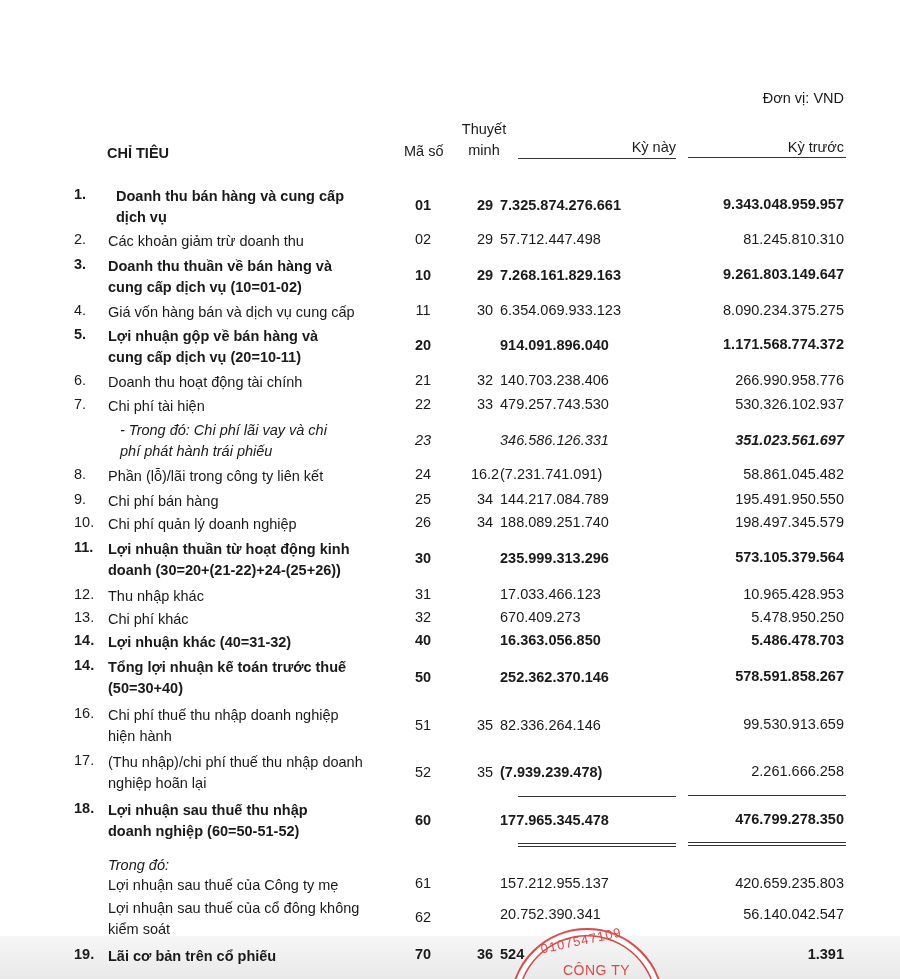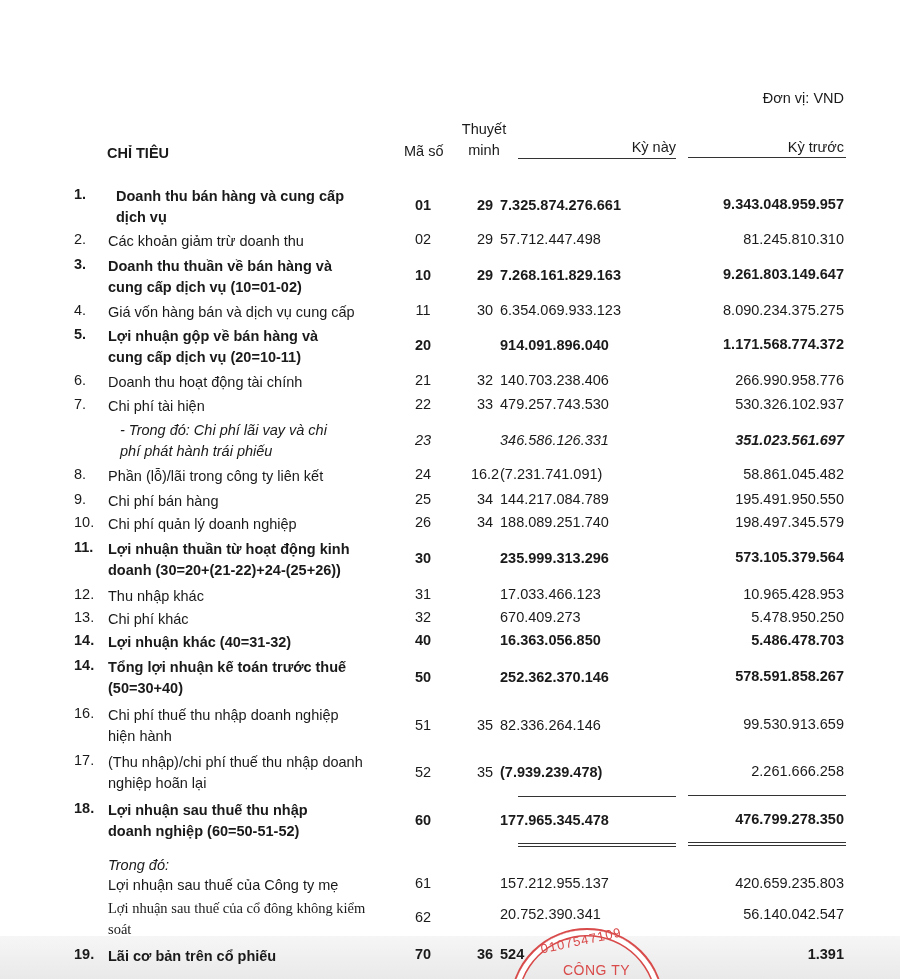--- a/index.html
+++ b/index.html
@@ -258,21 +258,21 @@
     <span class="no"></span>
     <span class="name">Lợi nhuận sau thuế của Công ty mẹ</span>
     <span class="code">61</span>
     <span class="note"></span>
     <span class="cur">157.212.955.137</span>
     <span class="prev">420.659.235.803</span>
   </div>
 
   <div class="row" style="top:898px;">
     <span class="no"></span>
-    <span class="name" style="width:275px;font-family:Liberation Serif, serif;">Lợi nhuận sau thuế của cổ đông không kiểm soát</span>
+    <span class="name" style="width:275px;">Lợi nhuận sau thuế của cổ đông không kiểm soát</span>
     <span class="code" style="top:11px;">62</span>
     <span class="note" style="top:11px;"></span>
     <span class="cur" style="top:8px;">20.752.390.341</span>
     <span class="prev" style="top:8px;">56.140.042.547</span>
   </div>
 
   <div class="bottom-shade"></div>
   <div class="stamp"></div>
   <div class="stamp-code">0107547109</div>
   <div class="stamp-name">CÔNG TY</div>

